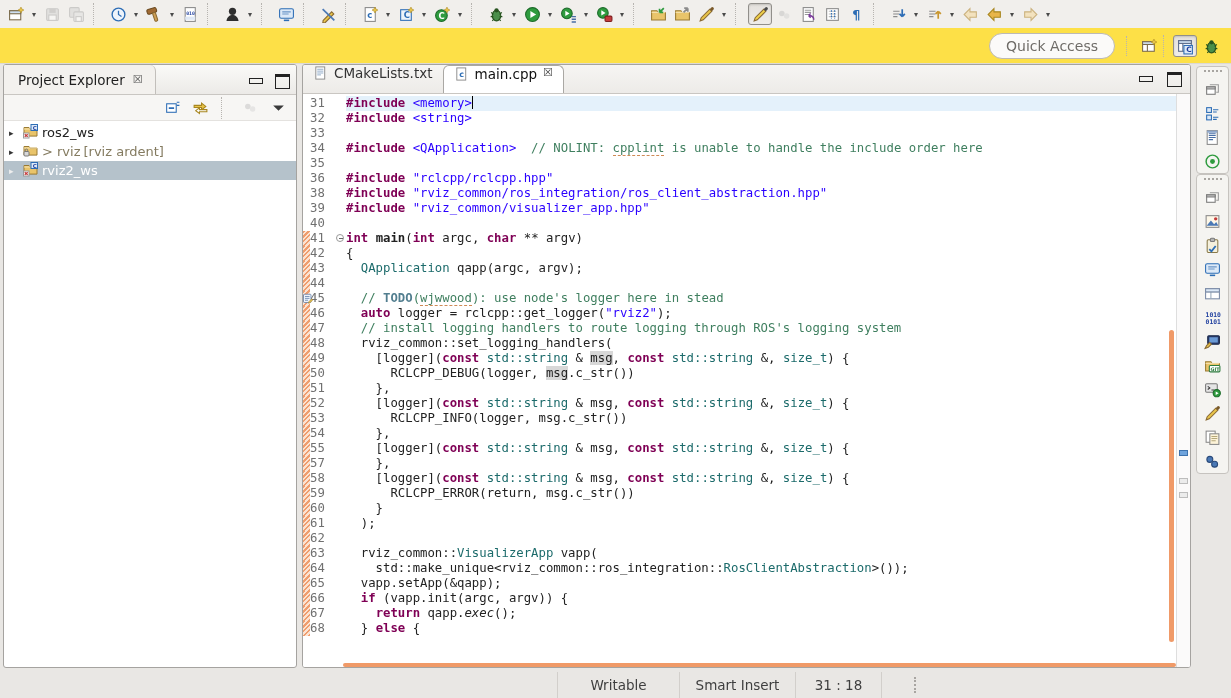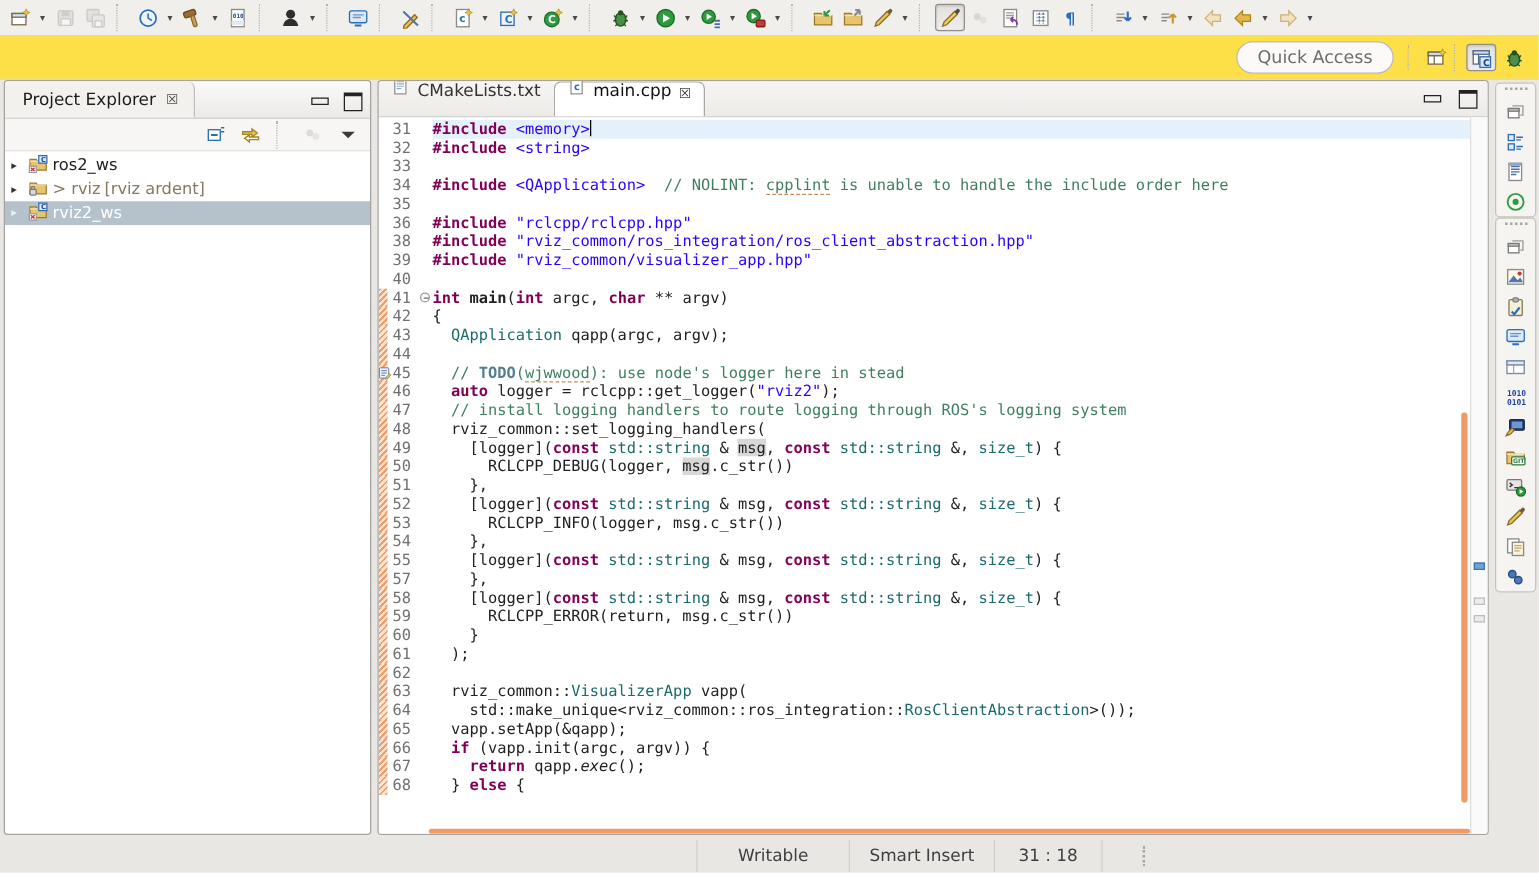--- a/index.html
+++ b/index.html
@@ -40,30 +40,30 @@
   .tree-row .arrow { width:10px; color:#333; font-size:9px; }
   .tree-row svg { width:17px; height:16px; }
   .tree-row.sel { background:#b5c2cb; color:#fff; }
   .tree-row.sel .arrow { color:#eee; }
   .git-dec { color:#847b60; }
   .row-dim { color:#847b60; }
 
   
   #editor { left:302px; top:0; width:889px; height:604px; overflow:hidden; }
   #edit-tabs { height:29px; background:linear-gradient(#f6f5f3,#edebe8); border-bottom:1px solid #c9c6c2; display:flex; align-items:flex-end; position:relative; }
-  .etab { height:28px; display:flex; align-items:flex-end; gap:6px; padding:12px 10px; font-size:13.5px; color:#333; border-radius:6px 6px 0 0; }
+  .etab { height:28px; display:flex; align-items:flex-start; gap:6px; padding:0 10px; font-size:13.5px; color:#333; border-radius:6px 6px 0 0; }
   .etab svg { width:15px; height:16px; }
   .etab.active { background:#fff; border:1px solid #aaa8a4; border-bottom:none; color:#111; }
   .etab .x { color:#444; font-size:11px; }
   #edit-content { position:absolute; left:0; top:29px; right:0; bottom:0; background:#fff; font-family:"DejaVu Sans Mono","Liberation Mono",monospace; font-size:12.3px; }
   #code-lines { position:absolute; left:0; top:2px; right:14px; bottom:0; overflow:hidden; }
   .cl { height:15px; line-height:15px; display:flex; white-space:pre; position:relative; }
   .cl .diff { width:7px; flex:none; }
   .cl.diffon .diff { background:repeating-linear-gradient(135deg,#ef9d6e 0 1.6px,#fbe3d2 1.6px 3.4px); }
-  .cl .num { width:25px; flex:none; text-align:center; color:#707070; padding-right:2px; }
+  .cl .num { width:25px; flex:none; text-align:left; color:#707070; padding-right:2px; }
   .cl .fold { width:11px; flex:none; position:relative; }
   .fold-minus { position:absolute; left:1px; top:3px; width:8px; height:8px; border:1px solid #9a9a9a; border-radius:50%; background:#fff; }
   .fold-minus::after { content:""; position:absolute; left:1.5px; top:3px; width:4px; height:1px; background:#666; }
   .cl .txt { flex:1; }
   .cl.cur .txt { background:#e4f1fb; }
   .tk-k { color:#7f0055; font-weight:bold; }
   .tk-s { color:#2a00ff; }
   .tk-c { color:#3f7f5f; }
   .tk-cs { color:#3f7f5f; border-bottom:1px dashed #cf8a55; }
   .tk-ts { color:#527e8f; font-weight:bold; }

